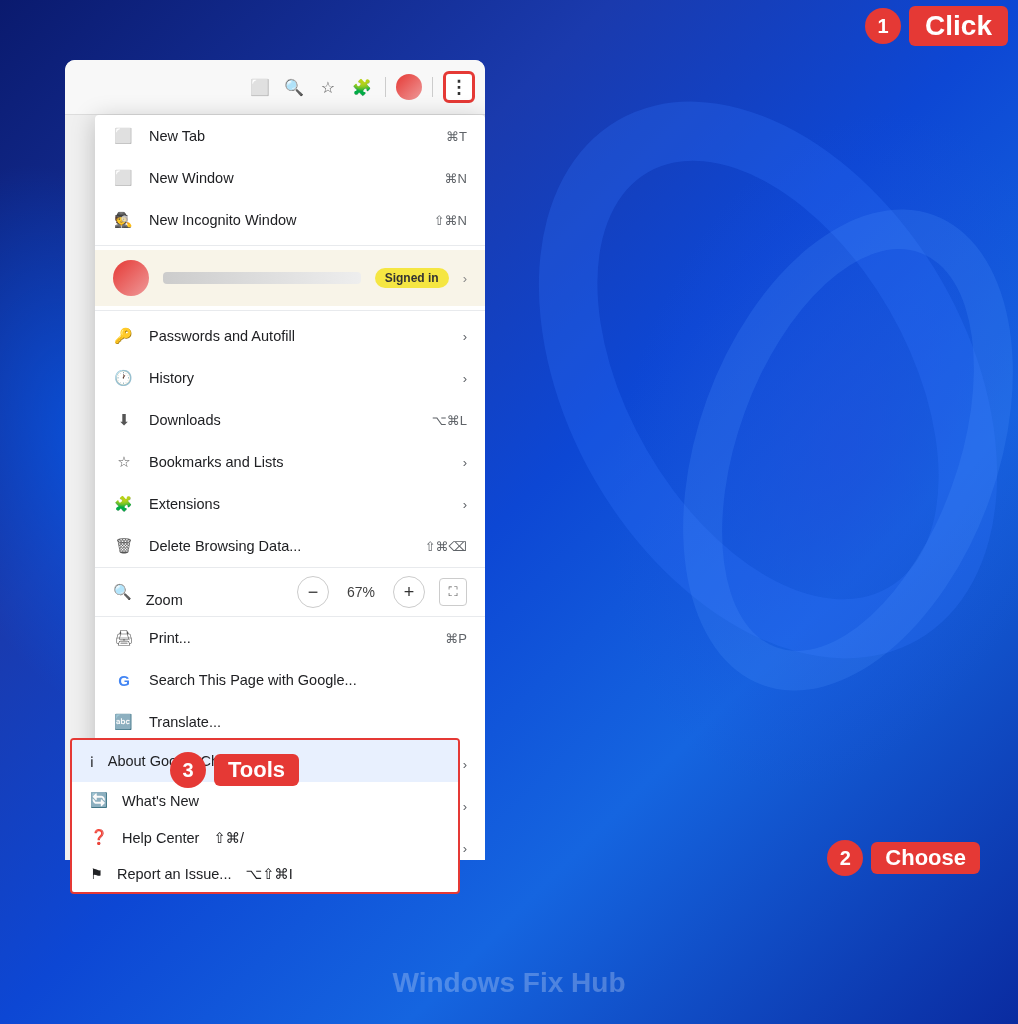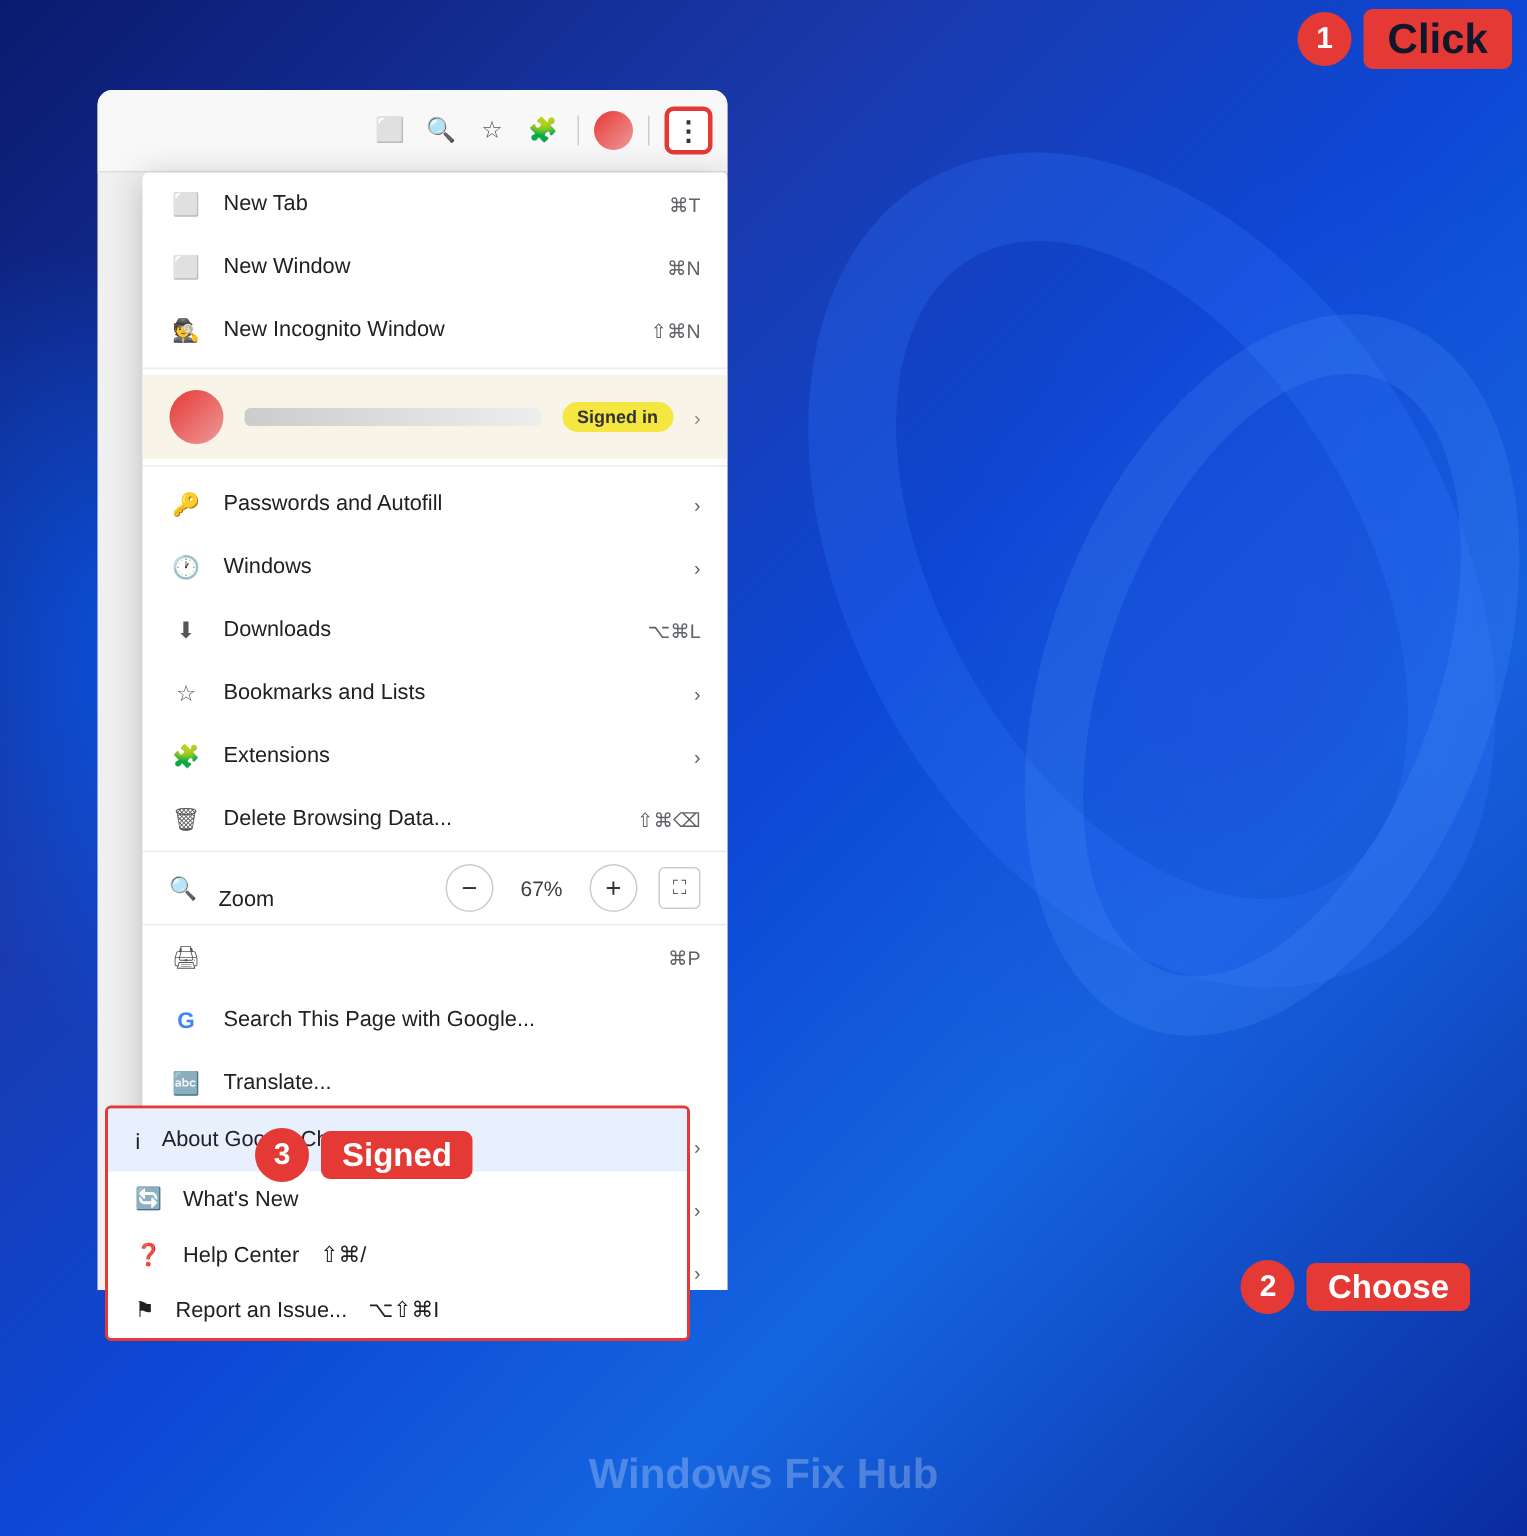--- a/index.html
+++ b/index.html
@@ -142,21 +142,21 @@
     .click-label {
       position: absolute;
       top: 6px;
       right: 10px;
       display: flex;
       align-items: center;
       gap: 8px;
     }
     .click-text {
       background: #e53935;
-      color: #0f172a;
+      color: #ffffff;
       font-size: 28px;
       font-weight: bold;
       padding: 4px 16px;
       border-radius: 6px;
     }
 
     
     .chrome-menu {
       position: absolute;
       top: 55px;
@@ -424,21 +424,21 @@
     <div class="menu-separator"></div>
 
     <div class="menu-item">
       <span class="item-icon">🔑</span>
       <span class="item-label">Passwords and Autofill</span>
       <span class="item-arrow">›</span>
     </div>
 
     <div class="menu-item">
       <span class="item-icon">🕐</span>
-      <span class="item-label">Windows</span>
+      <span class="item-label">History</span>
       <span class="item-arrow">›</span>
     </div>
 
     <div class="menu-item">
       <span class="item-icon">⬇</span>
       <span class="item-label">Downloads</span>
       <span class="item-shortcut">⌥⌘L</span>
     </div>
 
     <div class="menu-item">
@@ -463,20 +463,21 @@
       <span class="zoom-icon">🔍</span>
       <span class="zoom-label">Zoom</span>
       <button class="zoom-btn">−</button>
       <span class="zoom-pct">67%</span>
       <button class="zoom-btn">+</button>
       <div class="zoom-fullscreen">⛶</div>
     </div>
 
     <div class="menu-item">
       <span class="item-icon">🖨</span>
+      <span class="item-label">Print...</span>
       <span class="item-shortcut">⌘P</span>
     </div>
 
     <div class="menu-item">
       <span class="item-icon" style="font-weight:bold;color:#4285f4;">G</span>
       <span class="item-label">Search This Page with Google...</span>
     </div>
 
     <div class="menu-item">
       <span class="item-icon">🔤</span>
@@ -532,16 +533,16 @@
   <div class="click-text">Click</div>
 </div>
 
 <div class="step-label" style="right: 38px; bottom: 148px; z-index: 500;">
   <div class="step-badge">2</div>
   <div class="step-text">Choose</div>
 </div>
 
 <div class="step-label" style="left: 170px; bottom: 236px; z-index: 500;">
   <div class="step-badge">3</div>
-  <div class="step-text">Signed</div>
+  <div class="step-text">Tools</div>
 </div>
 
 <div class="watermark">Windows Fix Hub</div>
 
 </body></html>

